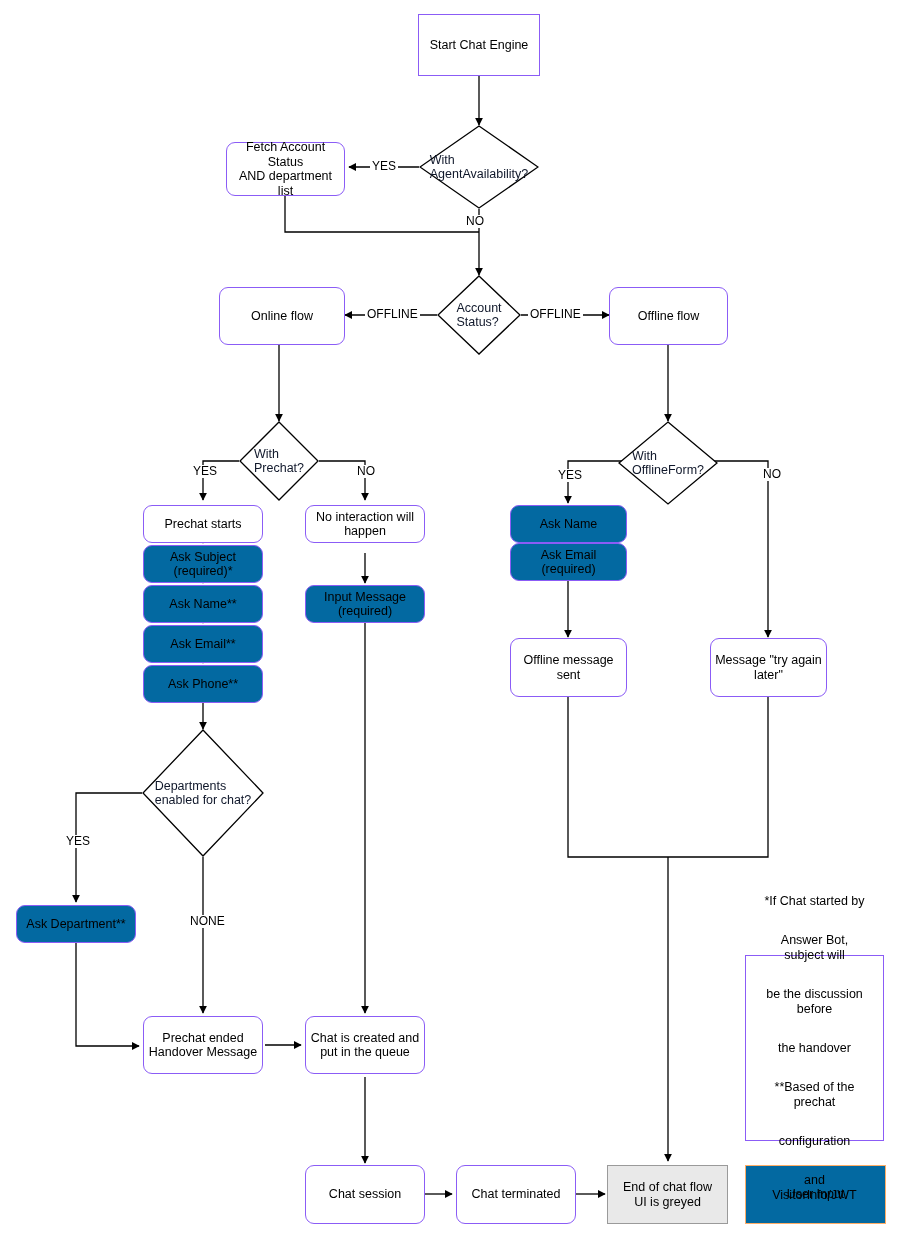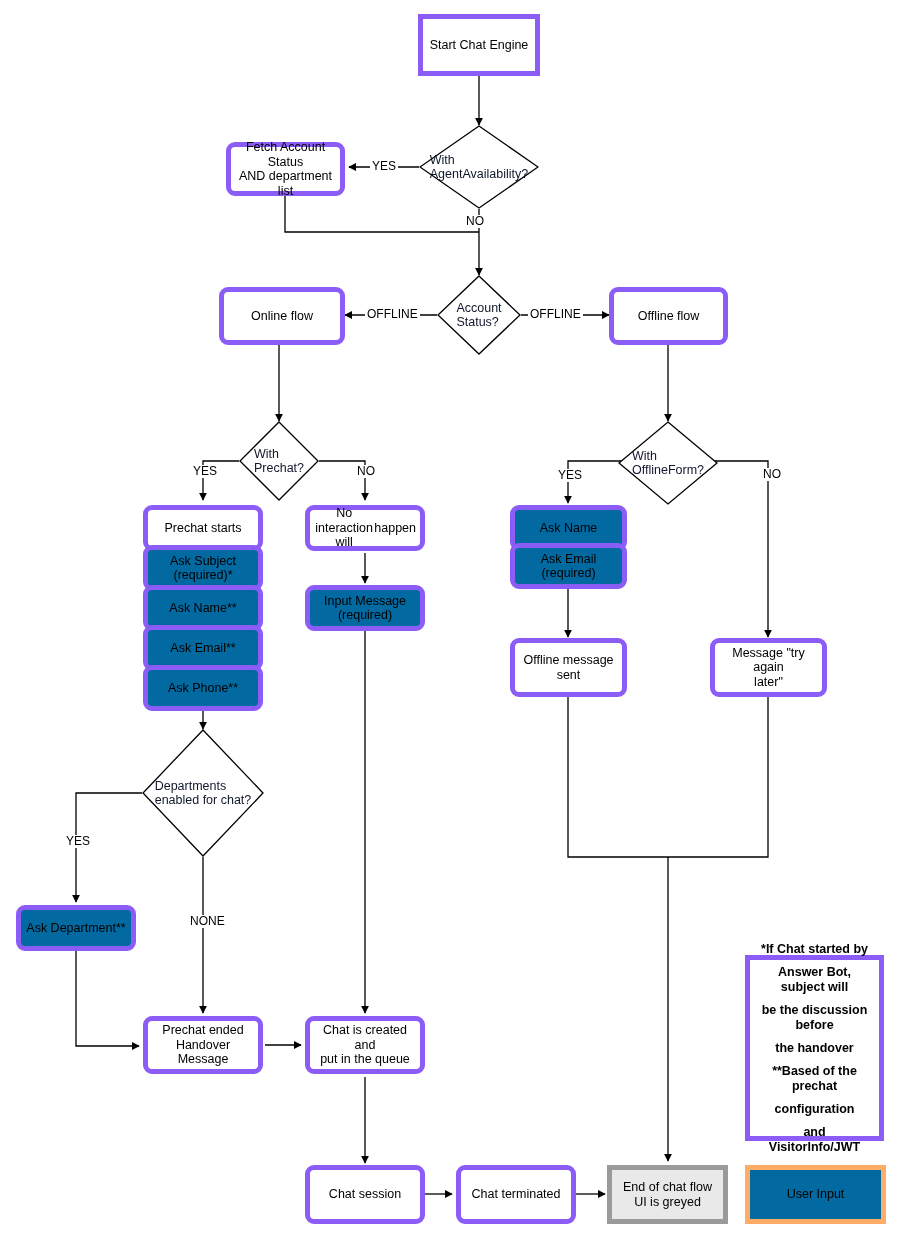--- a/index.html
+++ b/index.html
@@ -28,21 +28,21 @@
   .node {
     position: absolute;
     box-sizing: border-box;
     display: flex;
     align-items: center;
     justify-content: center;
     text-align: center;
     font-size: 12.5px;
     line-height: 14.5px;
     color: #000000;
-    border: 5px solid #8b5cf6;
+    border: 1px solid #8b5cf6;
     background: #ffffff;
     padding: 18px 4px;
   }
   .node.rounded { border-radius: 9px; }
   .node.sharp   { border-radius: 0; }
   .node.orange  { background: #0369a1; }
   .node.grey    { background: #E9E9E9; border-color: #9a9a9a; }
   .node.note    { font-size: 12.5px; line-height: 15px; }
   .diamond-wrap {
     position: absolute;
@@ -67,21 +67,21 @@
   }
   .edge-label {
     position: absolute;
     font-size: 12px;
     line-height: 13px;
     color: #000;
     background: #ffffff;
     padding: 0 2px;
     white-space: nowrap;
   }
-  .note-p { margin: 4px; font-weight: bold; }
+  .note-p { margin: 12px; }
   .note-gap { height: 13px; }
 </style>
 </head>
 <body>
 
 <div id="canvas">
 
   <svg class="edges" viewBox="0 0 901 1240">
     <defs>
       <marker id="arrow" viewBox="0 0 10 10" refX="9" refY="5" markerWidth="6" markerHeight="6" orient="auto-start-reverse">
@@ -213,21 +213,21 @@
   </div>
 
   <div class="node rounded orange" style="left:143px; top:625px; width:120px; height:34px;">
     <span>Ask Email**</span>
   </div>
 
   <div class="node rounded orange" style="left:143px; top:665px; width:120px; height:34px;text-align:right;">
     <span>Ask Phone**</span>
   </div>
 
-  <div class="node rounded" style="left:305px; top:505px; width:120px; height:45px; flex-direction:row;">
+  <div class="node rounded" style="left:305px; top:505px; width:120px; height:38px; flex-direction:column;">
     <span>No interaction will</span>
     <span>happen</span>
   </div>
 
   <div class="node rounded orange" style="left:305px; top:585px; width:120px; height:34px; flex-direction:column;">
     <span>Input Message</span>
     <span>(required)</span>
   </div>
 
   <div class="diamond-wrap" style="left:142px; top:729px; width:122px; height:128px;">

